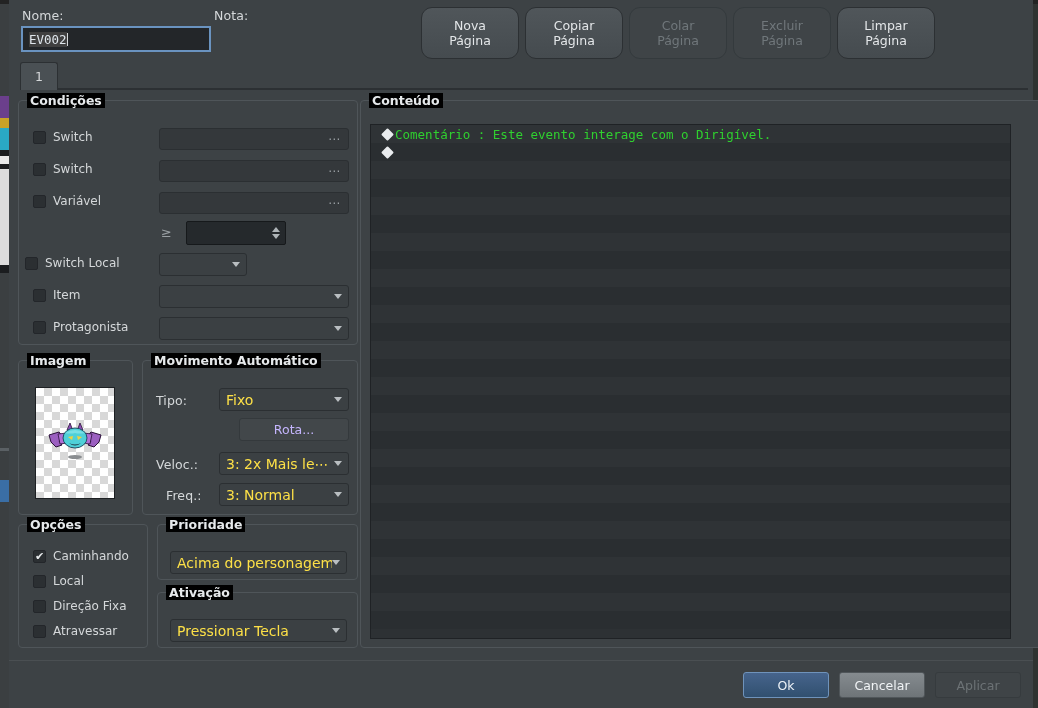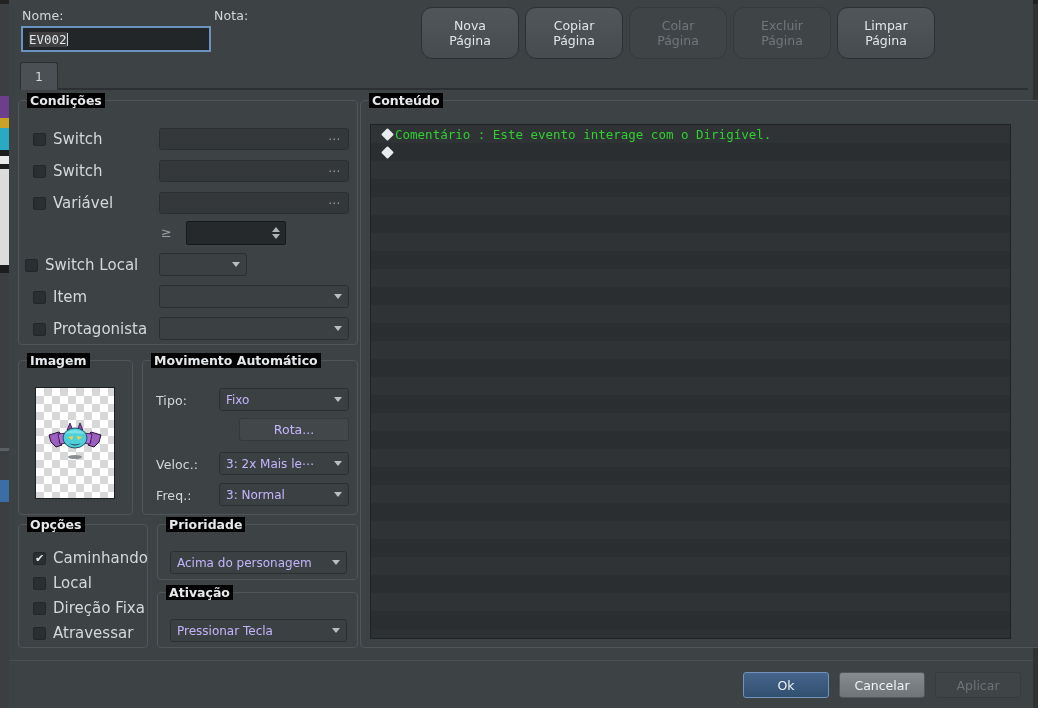--- a/index.html
+++ b/index.html
@@ -75,26 +75,26 @@
   }
 
   
   .cbrow { position: absolute; display: flex; align-items: center; gap: 7px; cursor: pointer; }
   .cbox {
     width: 13px; height: 13px; background: #2b2f32;
     border: 1px solid #23262a; border-radius: 2px; flex: 0 0 auto;
     display: flex; align-items: center; justify-content: center;
   }
   .cbox .tick { color: #e8ebed; font-size: 11px; line-height: 11px; }
-  .cbrow .ctext { color: #d5d8da; font-size: 15px; white-space: nowrap; }
+  .cbrow .ctext { color: #d5d8da; font-size: 12px; white-space: nowrap; }
 
   
   .combo {
     position: absolute; background: #3b4043; border: 1px solid #2b2f32;
-    border-radius: 3px; color: #c4b5fd; font-size: 12px;
+    border-radius: 3px; color: #fde047; font-size: 14px;
     display: flex; align-items: center; padding: 0 6px; cursor: pointer;
   }
   .combo .ctxt { flex: 1 1 auto; overflow: hidden; white-space: nowrap; }
   .arrow-dn {
     width: 0; height: 0; flex: 0 0 auto;
     border-left: 4.5px solid transparent; border-right: 4.5px solid transparent;
     border-top: 5px solid #b9bec1;
   }
   .editfield {
     position: absolute; background: #34383b; border: 1px solid #2b2f32;
@@ -334,21 +334,21 @@
         <div class="flatbtn" style="left:96px;top:57px;width:110px;height:23px;">
           <span>Rota...</span>
         </div>
 
         <div class="lbl" style="position:absolute;left:13px;top:96px;">Veloc.:</div>
         <div class="combo" style="left:76px;top:91px;width:130px;height:23px;">
           <span class="ctxt">3: 2x Mais le⋯</span>
           <span class="arrow-dn"></span>
         </div>
 
-        <div class="lbl" style="position:absolute;left:13px;top:127px;">Freq.:</div>
+        <div class="lbl" style="position:absolute;left:23px;top:127px;">Freq.:</div>
         <div class="combo" style="left:76px;top:122px;width:130px;height:23px;">
           <span class="ctxt">3: Normal</span>
           <span class="arrow-dn"></span>
         </div>
       </div>
 
       <div class="group" style="left:9px;top:524px;width:130px;height:124px;">
         <div class="gtitle" style="top:-8px;">Opções</div>
 
         <div class="cbrow" style="left:14px;top:24px;">

